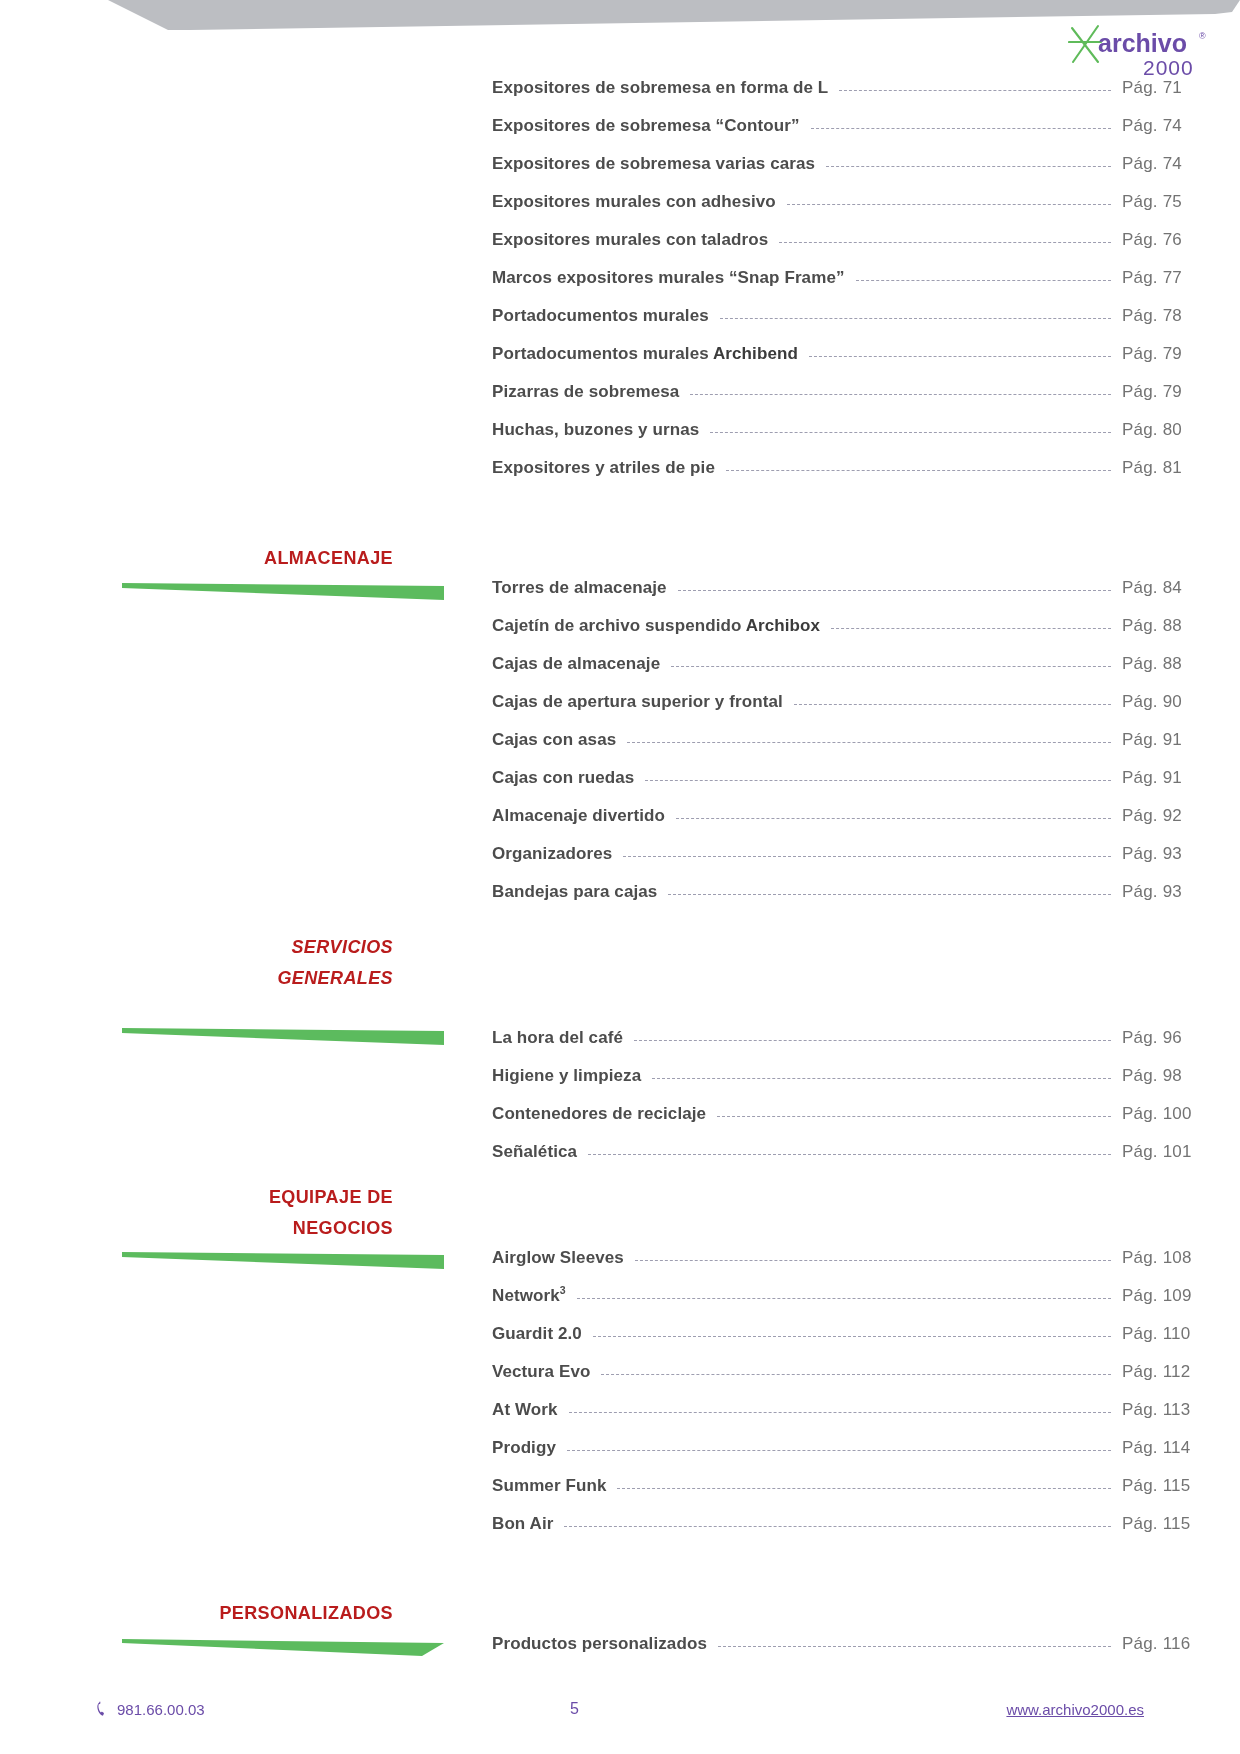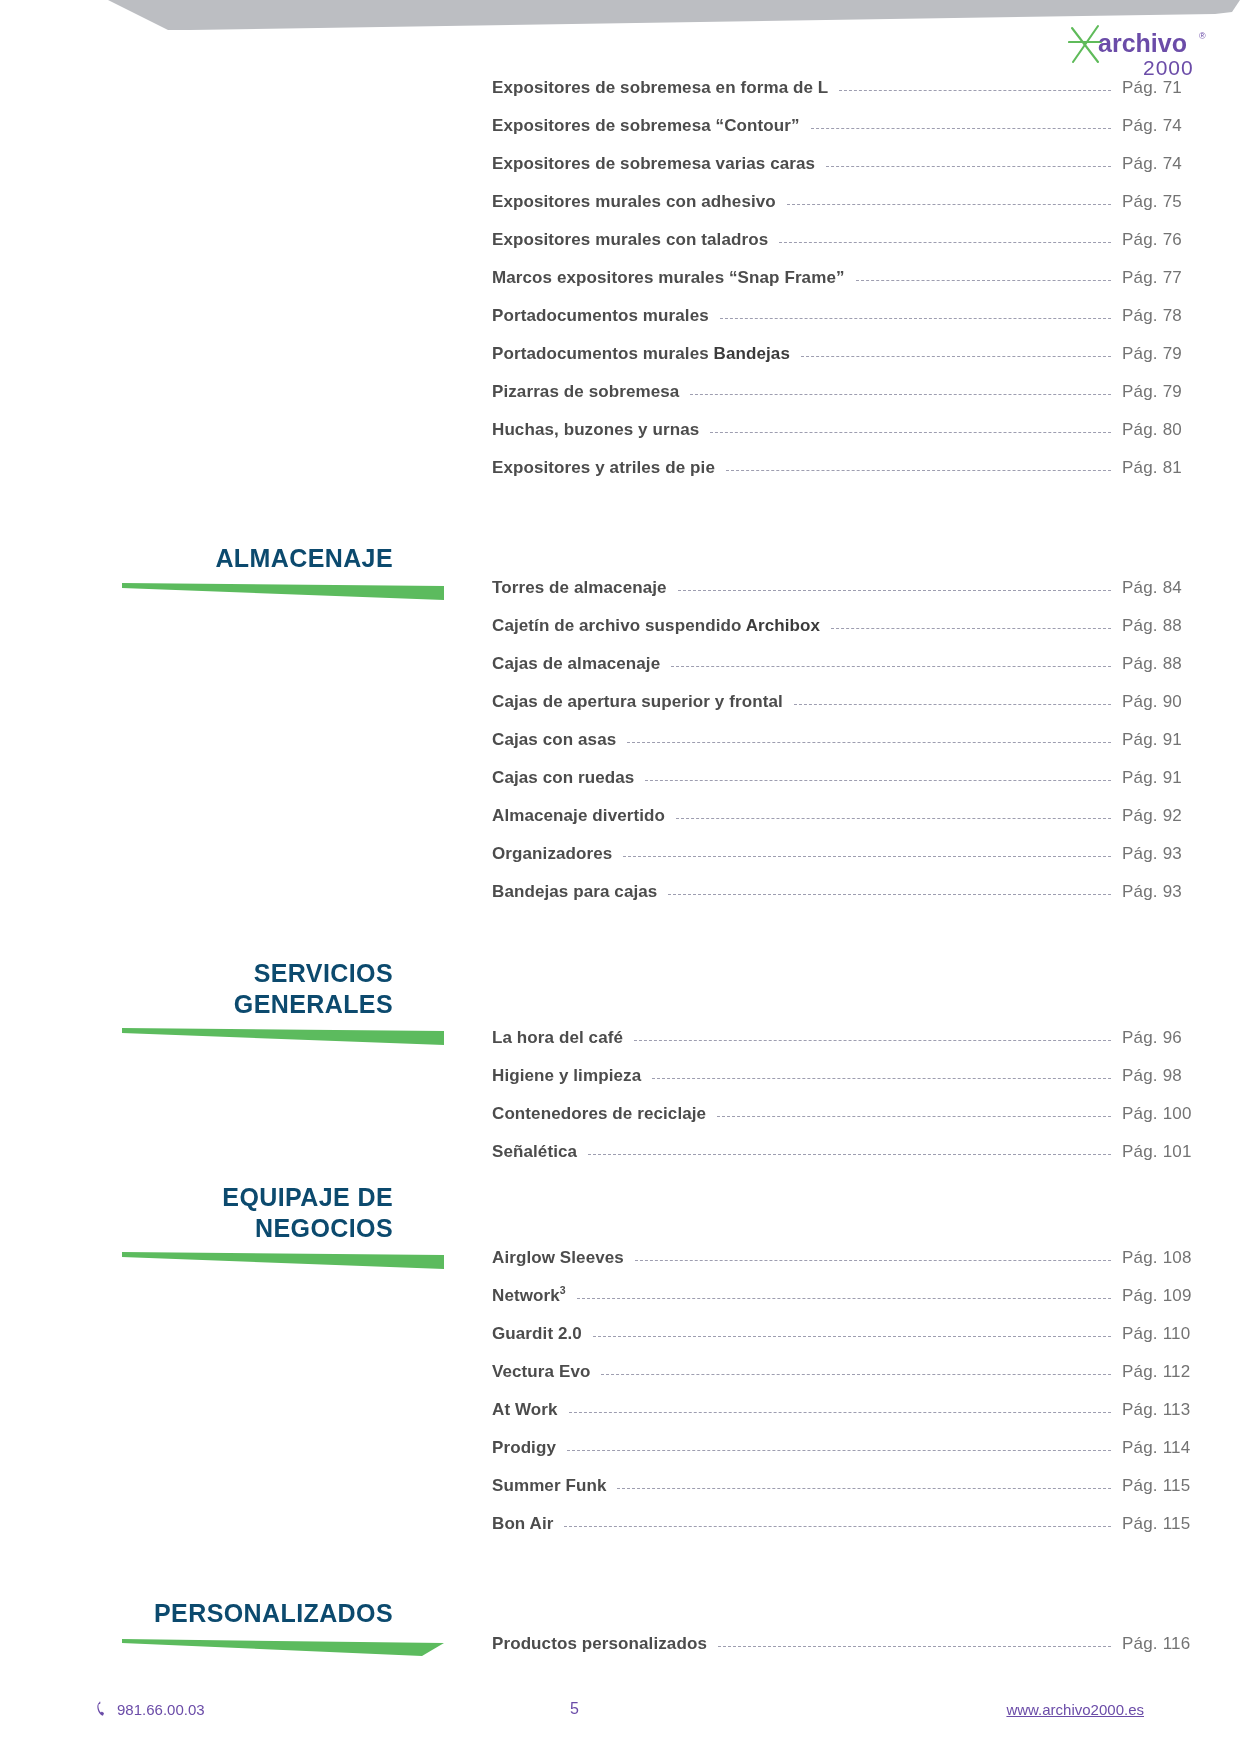--- a/index.html
+++ b/index.html
@@ -54,24 +54,24 @@
     position: absolute;
     left: 0;
     width: 445px;
     text-align: right;
     padding-right: 52px;
   }
 
   .section-title {
     font-family: "Liberation Sans", sans-serif;
     font-weight: bold;
-    font-size: 25px;
+    font-size: 18px;
     line-height: 31px;
     letter-spacing: 0.4px;
-    color: #0c4a6e;
+    color: #b91c1c;
     text-transform: uppercase;
   }
 
   .wedge {
     position: absolute;
     left: 122px;
     width: 322px;
     height: 22px;
   }
 
@@ -218,21 +218,21 @@
             <span class="entry-label"><span>Marcos expositores murales “Snap Frame”</span></span>
             <span class="entry-leader"></span>
             <span class="entry-page">Pág. 77</span>
           </div>
           <div class="entry">
             <span class="entry-label"><span>Portadocumentos murales</span></span>
             <span class="entry-leader"></span>
             <span class="entry-page">Pág. 78</span>
           </div>
           <div class="entry">
-            <span class="entry-label"><span>Portadocumentos murales </span><b>Bandejas</b></span>
+            <span class="entry-label"><span>Portadocumentos murales </span><b>Archibend</b></span>
             <span class="entry-leader"></span>
             <span class="entry-page">Pág. 79</span>
           </div>
           <div class="entry">
             <span class="entry-label"><span>Pizarras de sobremesa</span></span>
             <span class="entry-leader"></span>
             <span class="entry-page">Pág. 79</span>
           </div>
           <div class="entry">
             <span class="entry-label"><span>Huchas, buzones y urnas</span></span>
@@ -295,21 +295,21 @@
             <span class="entry-page">Pág. 93</span>
           </div>
           <div class="entry">
             <span class="entry-label"><span>Bandejas para cajas</span></span>
             <span class="entry-leader"></span>
             <span class="entry-page">Pág. 93</span>
           </div>
         </div>
       </div>
       <div class="section">
-        <div class="section-head" style="top: 958px;">
+        <div class="section-head" style="top: 932px; font-style: italic;">
           <div class="section-title">SERVICIOS</div>
           <div class="section-title">GENERALES</div>
         </div>
         <svg class="wedge" viewBox="0 0 322 22" preserveAspectRatio="none" style="top: 1023px;">
           <polygon points="0,5 322,8 322,22 0,10" fill="#5cbb5e"></polygon>
         </svg>
         <div class="entries" style="top: 1028px;">
           <div class="entry">
             <span class="entry-label"><span>La hora del café</span></span>
             <span class="entry-leader"></span>

